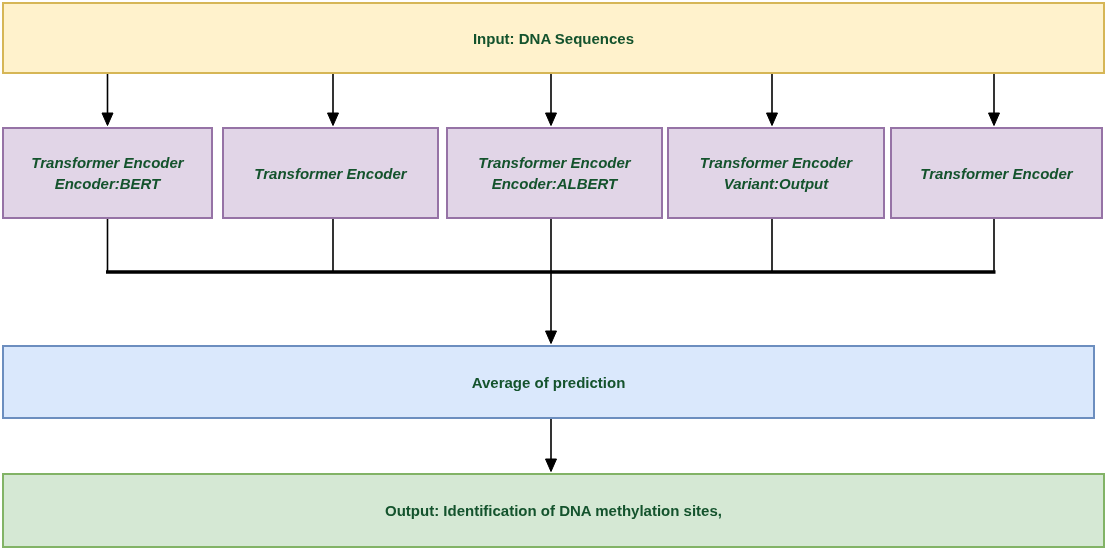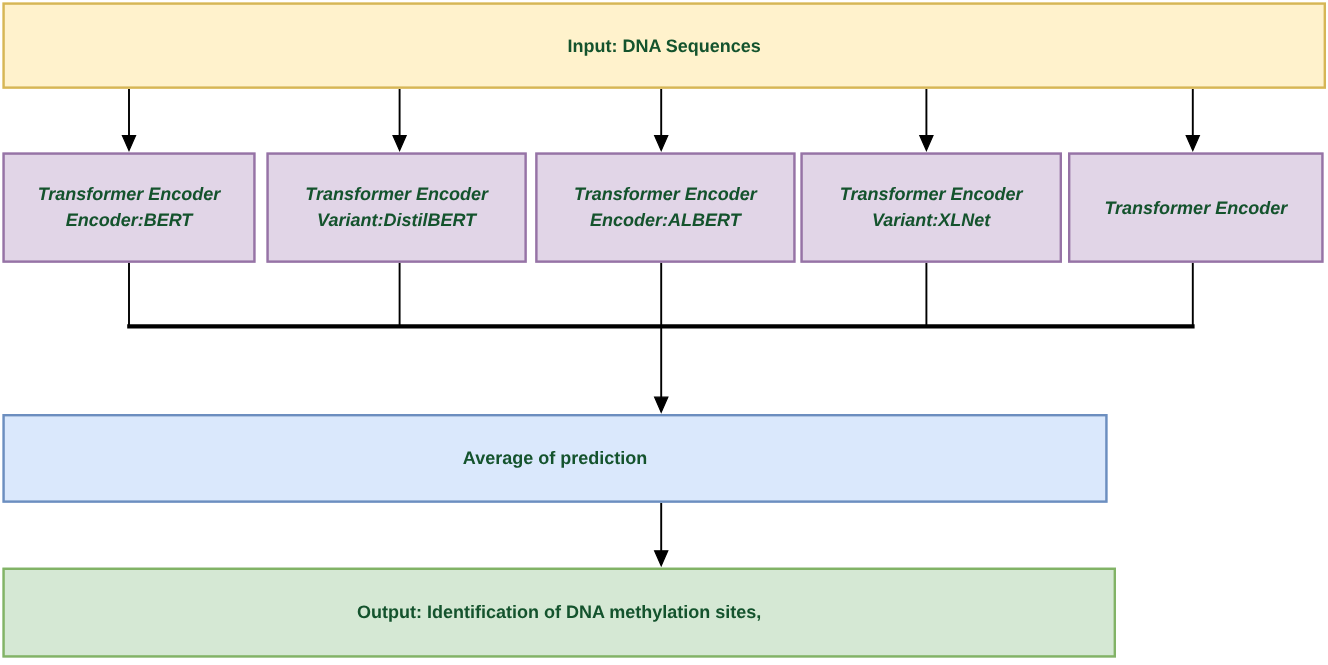--- a/index.html
+++ b/index.html
@@ -38,26 +38,26 @@
     background: #E1D5E7;
     border: 2px solid #9673A6;
     font-style: italic;
   }
   .enc-1 { left: 2px;   width: 211px; }
   .enc-2 { left: 222px; width: 217px; }
   .enc-3 { left: 446px; width: 217px; }
   .enc-4 { left: 667px; width: 218px; }
   .enc-5 { left: 890px; width: 213px; }
   .node-average {
-    left: 2px; top: 345px; width: 921px; height: 74px;
+    left: 2px; top: 345px; width: 1093px; height: 74px;
     background: #DAE8FC;
     border: 2px solid #6C8EBF;
   }
   .node-output {
-    left: 2px; top: 473px; width: 928px; height: 75px;
+    left: 2px; top: 473px; width: 1103px; height: 75px;
     background: #D5E8D4;
     border: 2px solid #82B366;
     justify-content: center;
   }
   .wires {
     position: absolute;
     left: 0; top: 0;
     width: 1107px; height: 554px;
     pointer-events: none;
   }
@@ -95,29 +95,28 @@
   <div class="node node-input">
     <span>Input: DNA Sequences</span>
   </div>
 
   <div class="node node-encoder enc-1">
     <span>Transformer Encoder</span>
     <span>Encoder:BERT</span>
   </div>
   <div class="node node-encoder enc-2">
     <span>Transformer Encoder</span>
-    <span>Variant:DistilBERT</span>
   </div>
   <div class="node node-encoder enc-3">
     <span>Transformer Encoder</span>
     <span>Encoder:ALBERT</span>
   </div>
   <div class="node node-encoder enc-4">
     <span>Transformer Encoder</span>
-    <span>Variant:XLNet</span>
+    <span>Variant:Output</span>
   </div>
   <div class="node node-encoder enc-5">
     <span>Transformer Encoder</span>
   </div>
 
   <div class="node node-average">
     <span>Average of prediction</span>
   </div>
 
   <div class="node node-output">

